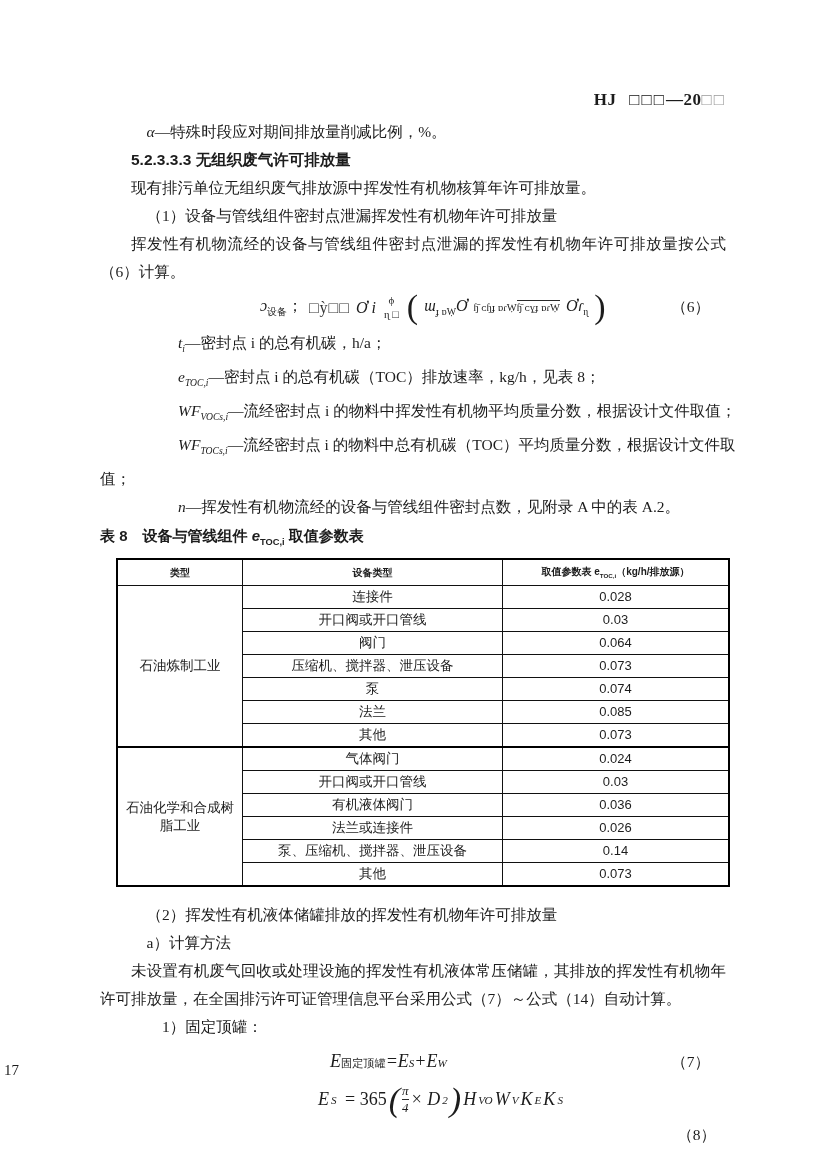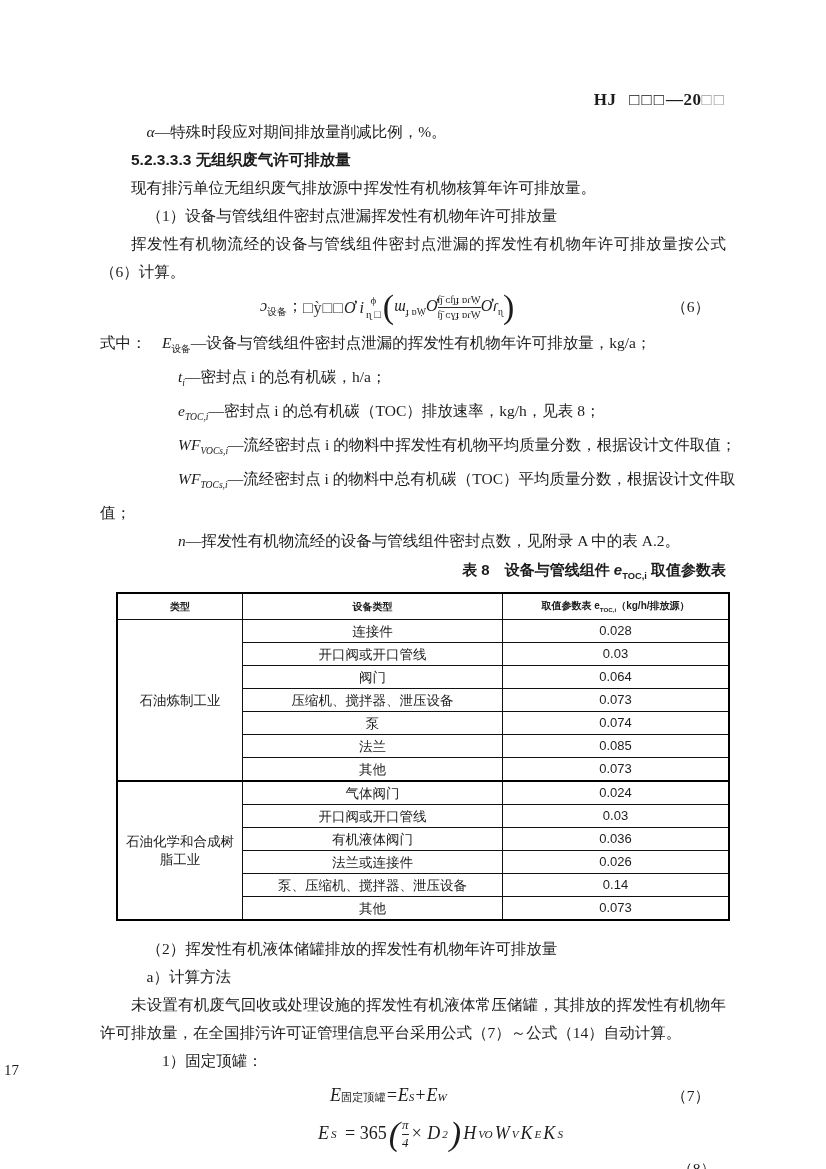--- a/index.html
+++ b/index.html
@@ -36,35 +36,35 @@
     font-weight:bold;font-size:15.5px;
     text-indent:2em;white-space:nowrap;
   }
   .it{font-style:italic;}
   .sub{font-size:0.62em;vertical-align:sub;font-style:normal;}
   .sub-it{font-size:0.62em;vertical-align:sub;font-style:italic;}
   
   .formula-row{position:relative;margin:6px 0;}
   .eq-num{position:absolute;right:16px;top:50%;transform:translateY(-50%);font-size:15.5px;}
   .f6-body{
-    display:inline-flex;align-items:center;
+    display:inline-flex;align-items:center;gap:6px;
     margin-left:160px;font-size:16px;line-height:1.1;
   }
   .f6-body .boxes{letter-spacing:1px;color:#333;}
   .sum{display:inline-flex;flex-direction:column;align-items:center;font-size:11px;line-height:1.25;margin:0 2px;}
-  .frac{display:inline-flex;flex-direction:column;text-align:center;font-size:10.5px;line-height:1.3;vertical-align:middle;}
+  .frac{display:inline-flex;flex-direction:row;text-align:center;font-size:10.5px;line-height:1.3;vertical-align:middle;align-items:center;}
   .frac .fbot{border-top:1px solid #2a2a2a;}
   .bigp{font-size:34px;font-weight:300;line-height:0.9;font-family:"Liberation Serif", serif;}
   
   .def-prefix-line{white-space:nowrap;}
   .def-item{padding-left:78px;white-space:nowrap;}
   .def-wrap{padding-left:0;}
   
   .tbl-title{
-    text-align:right;font-family:"Liberation Sans", sans-serif;
+    text-align:left;font-family:"Liberation Sans", sans-serif;
     font-weight:bold;font-size:15px;line-height:26px;margin-top:2px;
   }
   table.t8{
     border-collapse:collapse;margin:3px auto 0 16px;
     width:596px;table-layout:fixed;
     font-size:13.5px;
   }
   table.t8 th, table.t8 td{
     border:1px solid #111;text-align:center;vertical-align:middle;
     padding:1px 2px;height:20px;line-height:1.3;
@@ -125,21 +125,20 @@
         <span class="frac">
             <span class="ftop">ɧ̄ ᴄɧɟ ɒɾẈ</span>
             <span class="fbot">ɧ̄ ᴄɣɟ ɒɾẈ</span>
           </span>
         <span><span class="it">Ơ</span><span class="it">ɾ</span><span class="sub">ɳ</span></span>
         <span class="bigp">)</span>
       </span>
       <span class="eq-num">（6）</span>
     </div>
 
-    <div class="def-prefix-line"><span>式中：</span>　<span class="it">E</span><span class="sub">设备</span><span>—设备与管线组件密封点泄漏的挥发性有机物年许可排放量，kg/a；</span></div>
     <div class="def-item"><span class="it">t</span><span class="sub-it">i</span><span>—密封点 i 的总有机碳，h/a；</span></div>
     <div class="def-item"><span class="it">e</span><span class="sub-it">TOC,i</span><span>—密封点 i 的总有机碳（TOC）排放速率，kg/h，见表 8；</span></div>
     <div class="def-item"><span class="it">WF</span><span class="sub-it">VOCs,i</span><span>—流经密封点 i 的物料中挥发性有机物平均质量分数，根据设计文件取值；</span></div>
     <div class="def-item"><span class="it">WF</span><span class="sub-it">TOCs,i</span><span>—流经密封点 i 的物料中总有机碳（TOC）平均质量分数，根据设计文件取</span></div>
     <div class="def-item def-wrap"><span>值；</span></div>
     <div class="def-item"><span class="it">n</span><span>—挥发性有机物流经的设备与管线组件密封点数，见附录 A 中的表 A.2。</span></div>
 
     <div class="tbl-title"><span>表 8　设备与管线组件 </span><span class="it">e</span><span class="sub">TOC,i</span><span> 取值参数表</span></div>
 
     <table class="t8">

